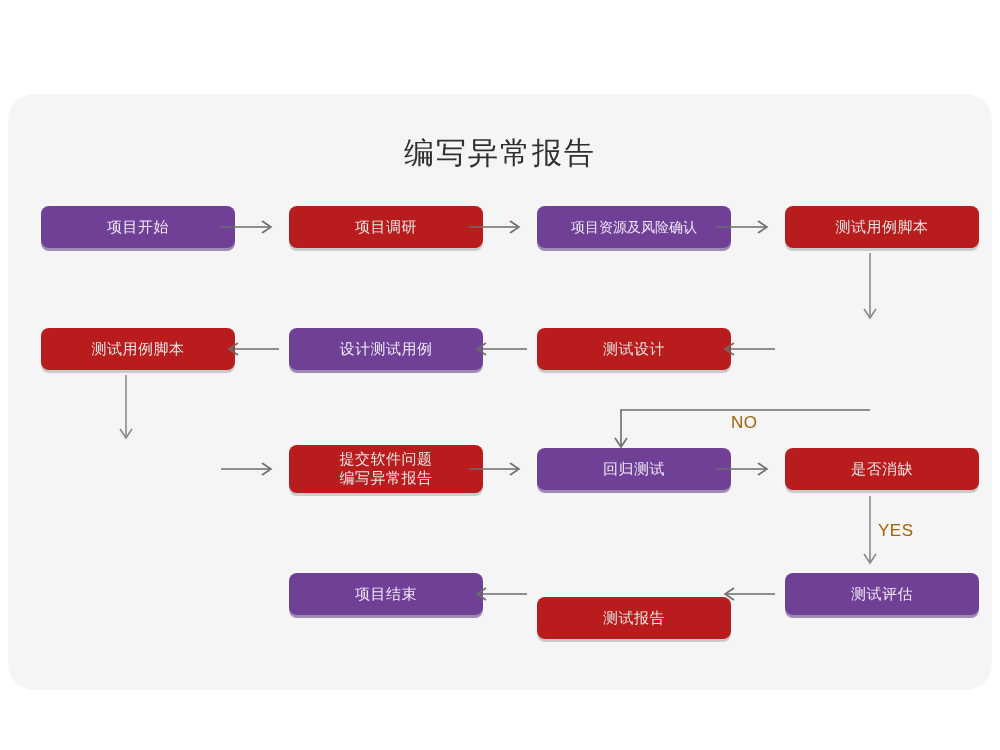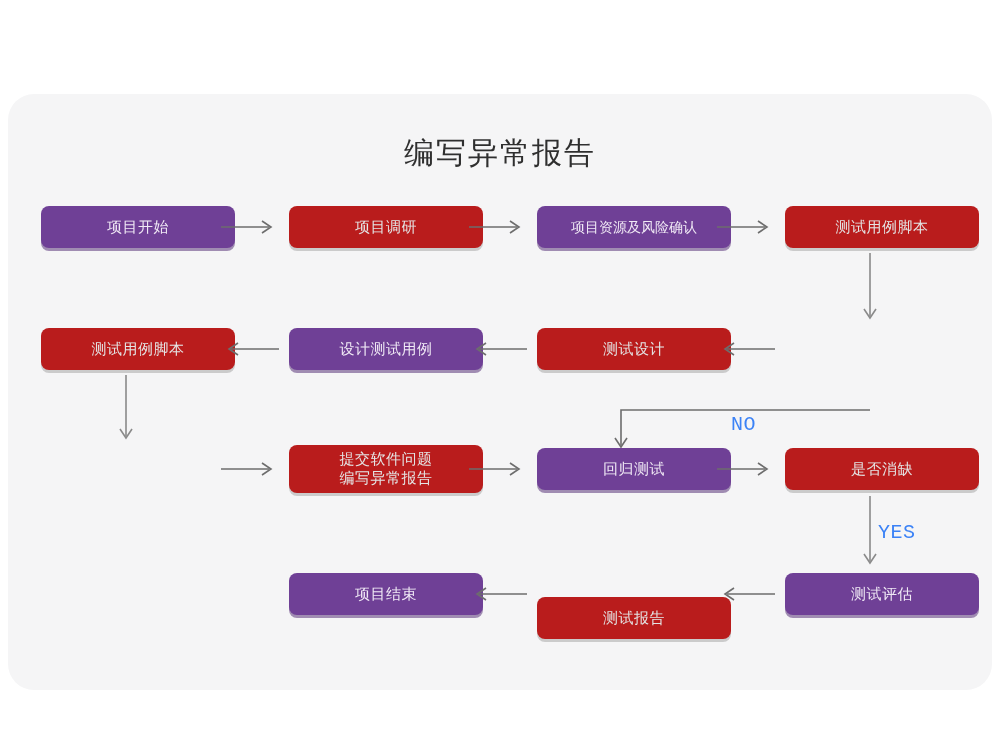--- a/index.html
+++ b/index.html
@@ -94,24 +94,24 @@
   .arrow-v {
     position: absolute;
     width: 16px;
     height: 60px;
   }
 
   .arrow-h svg, .arrow-v svg { display: block; overflow: visible; }
 
   .branch-label {
     position: absolute;
-    font-size: 20px;
-    color: #3b82f6;
+    font-size: 17px;
+    color: #a16207;
     letter-spacing: 0.5px;
-    font-family: Liberation Mono, monospace;
+    font-family: Liberation Sans, sans-serif;
   }
 </style>
 </head>
 <body>
 
 <div id="canvas">
 
   <div class="card"></div>
 
   <div class="chart-title">编写异常报告</div>

